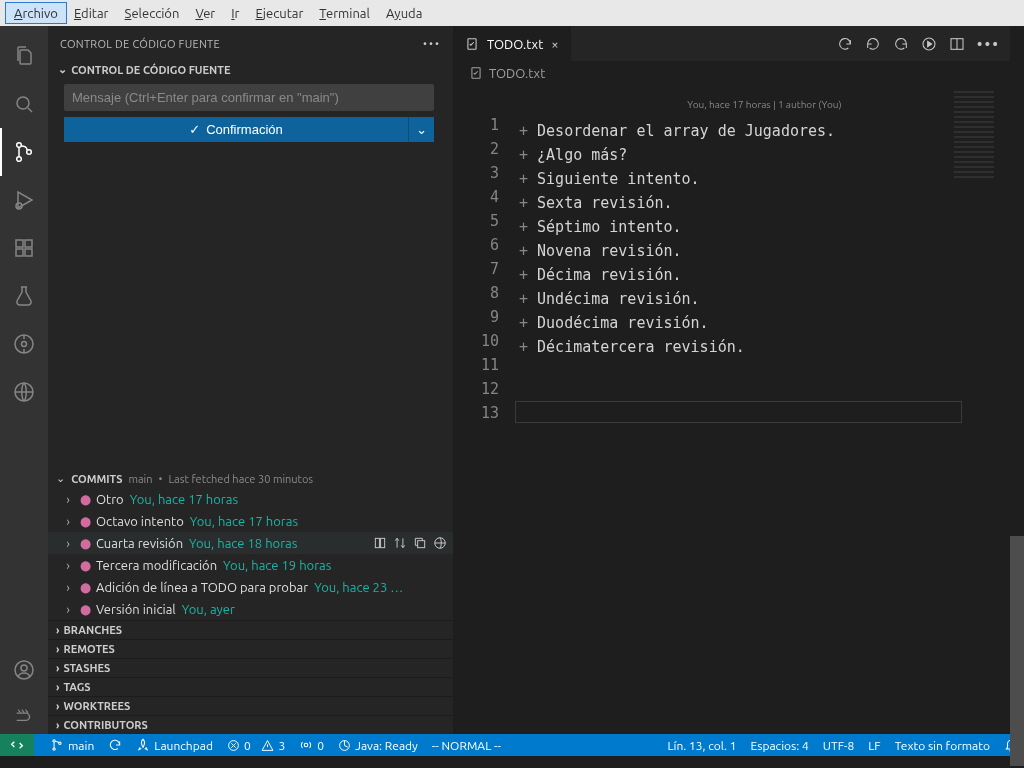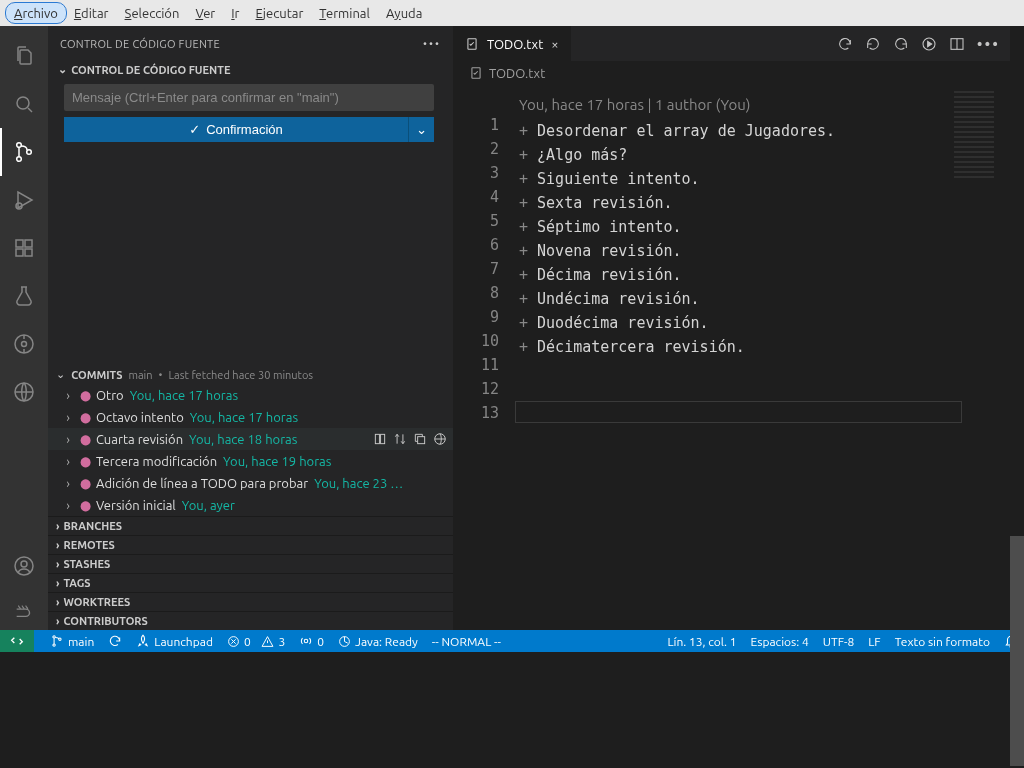--- a/index.html
+++ b/index.html
@@ -1,21 +1,21 @@
 <!DOCTYPE html>
 <html><head>
 <meta charset="utf-8">
 <style>
 * { box-sizing: border-box; margin: 0; padding: 0; }
 html, body { width: 1024px; height: 768px; overflow: hidden; font-family: "Segoe UI", Ubuntu, sans-serif; background: #1e1e1e; color: #cccccc; }
 .menubar { height: 26px; background: #e8e8e8; color: #333; display: flex; align-items: center; padding: 0 6px; font-size: 13px; }
 .menubar .menuitem { padding: 3px 8px; cursor: default; }
-.menubar .menuitem.active { background: #cde3fa; outline: 1px solid #2a7ad4; border-radius: 9px; }
+.menubar .menuitem.active { background: #cde3fa; outline: 1px solid #2a7ad4; }
 .menubar .menuitem span.u { text-decoration: underline; }
-.workbench { display: flex; height: 604px; }
+.workbench { display: flex; height: 708px; }
 .activitybar { width: 48px; background: #333333; display: flex; flex-direction: column; align-items: center; padding-top: 6px; }
 .activitybar .spacer { flex: 1; }
 .activitybar .aicon { width: 48px; height: 48px; display: flex; align-items: center; justify-content: center; color: #858585; position: relative; }
 .activitybar .aicon.active { color: #fff; }
 .activitybar .aicon.active::before { content: ""; position: absolute; left: 0; top: 0; bottom: 0; width: 2px; background: #fff; }
 .sidebar { width: 405px; background: #252526; display: flex; flex-direction: column; font-size: 12px; color: #ccc; }
 .sidebar-header { height: 35px; display: flex; align-items: center; justify-content: space-between; padding: 0 12px; color: #bbb; letter-spacing: .3px; font-size: 11px; }
 .scm-section { padding: 0 6px 6px 6px; }
 .twisty-row { display: flex; align-items: center; gap: 4px; padding: 2px 4px; color: #ccc; font-size: 11px; font-weight: bold; }
 .msg-input { width: 370px; margin: 6px 0 6px 10px; background: #404040; border: none; color: #ccc; padding: 6px 8px; font-size: 13px; border-radius: 2px; }
@@ -38,21 +38,21 @@
 .editor-area { flex: 1; background: #1e1e1e; display: flex; flex-direction: column; position: relative; }
 .tabs { height: 35px; background: #252526; display: flex; align-items: stretch; }
 .tab { display: flex; align-items: center; gap: 8px; padding: 0 12px; background: #1e1e1e; color: #fff; font-size: 13px; border-right: 1px solid #252526; }
 .tab .fticon { color: #ccc; }
 .tab .close { color: #ccc; }
 .editor-actions { margin-left: auto; display: flex; align-items: center; gap: 12px; padding-right: 10px; color: #c5c5c5; }
 .breadcrumb { height: 24px; display: flex; align-items: center; gap: 6px; padding-left: 16px; font-size: 13px; color: #a0a0a0; background: #1e1e1e; }
 .editor-body { flex: 1; display: flex; position: relative; font-family: "DejaVu Sans Mono", Consolas, monospace; font-size: 15px; }
 .gutter { width: 62px; text-align: right; padding: 8px 16px 0 0; color: #858585; line-height: 24px; }
 .code { flex: 1; padding: 8px 0 0 0; line-height: 24px; }
-.lens { color: #888; font-size: 15px; margin-bottom: 2px; padding-left: 4px; font-family: "Segoe UI", Ubuntu, sans-serif; }
+.lens { color: #888; font-size: 10px; margin-bottom: 2px; padding-left: 4px; font-family: "Segoe UI", Ubuntu, sans-serif; text-align: center; }
 .code-line { white-space: pre; color: #d4d4d4; padding-left: 4px; }
 .code-line .sym { color: #888; }
 .cursor-line { position: absolute; left: 62px; right: 48px; height: 22px; border: 1px solid #3a3a3a; }
 .minimap { position: absolute; top: 6px; right: 16px; width: 40px; height: 90px; background: repeating-linear-gradient(#3a3a3a 0 2px, transparent 2px 5px); opacity: .6; }
 .statusbar { height: 22px; background: #007acc; color: #fff; display: flex; align-items: center; font-size: 12px; padding: 0 6px; gap: 14px; }
 .statusbar .sbicon { display: flex; align-items: center; gap: 4px; }
 .statusbar .right { margin-left: auto; display: flex; align-items: center; gap: 14px; }
 .remote-ind { width: 34px; height: 22px; background: #16825d; display: flex; align-items: center; justify-content: center; margin: 0 2px 0 -6px; }
 svg { display: block; }
 .scrollbar { position: absolute; right: 0; top: 0; width: 14px; height: 100%; background: #1e1e1e; }

